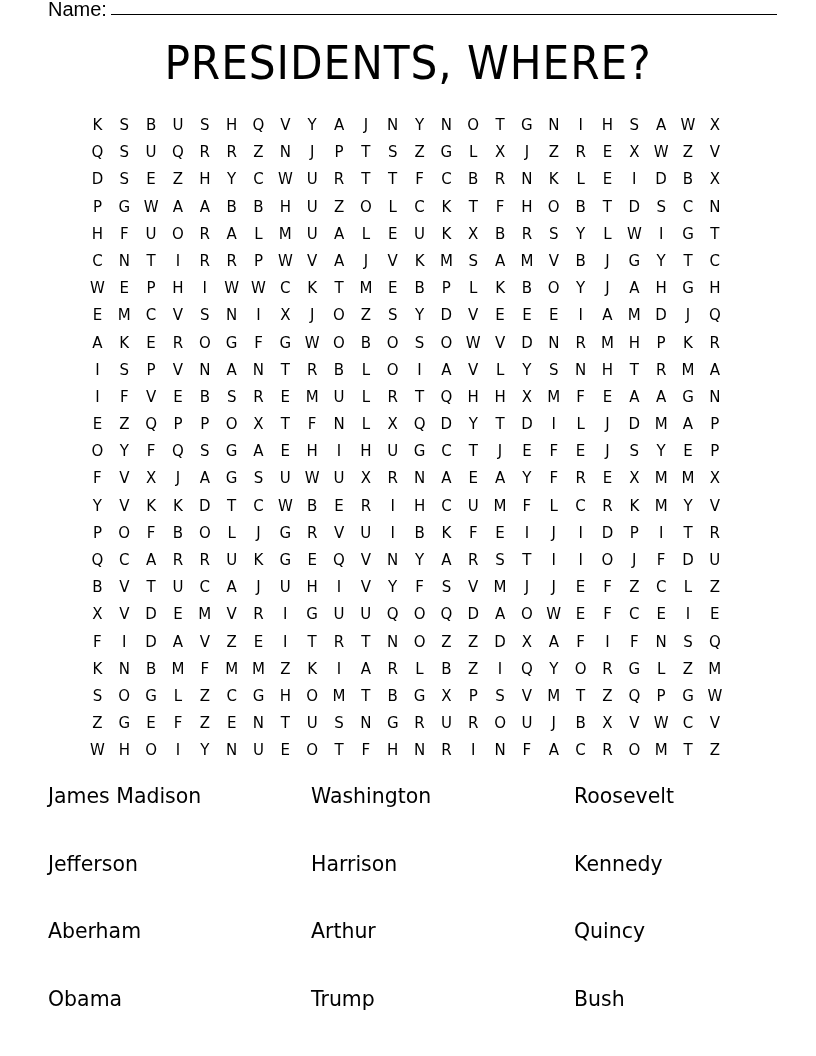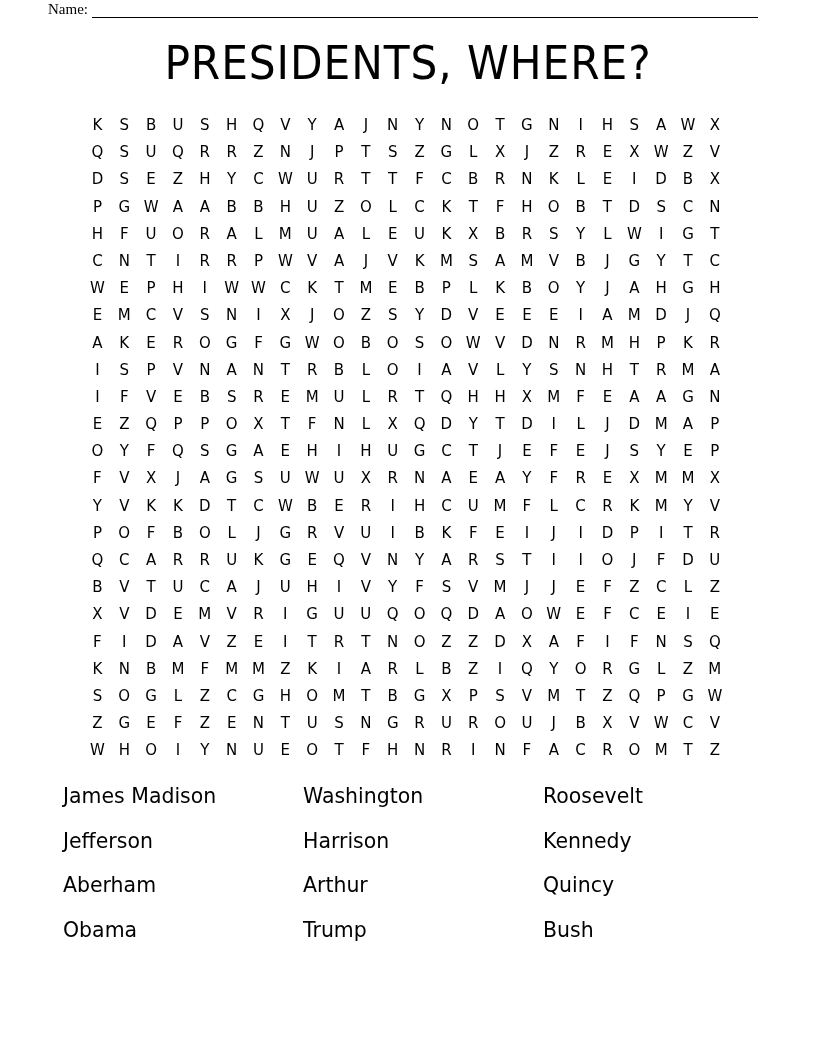--- a/index.html
+++ b/index.html
@@ -1,22 +1,22 @@
 <!DOCTYPE html>
 <html><head>
 <meta charset="utf-8">
 <style>
   html, body { margin: 0; padding: 0; background: #ffffff; }
   body { width: 816px; height: 1056px; position: relative; overflow: hidden; color: #000; }
-  .name-line { position: absolute; left: 48px; top: 0px; font-family: Liberation Serif, serif; font-size: 15px; line-height: 18px; display: flex; align-items: flex-end; }
+  .name-line { position: absolute; left: 48px; top: 0px; font-family: Liberation Sans, sans-serif; font-size: 20px; line-height: 18px; display: flex; }
   .name-line .rule { display: inline-block; width: 666px; border-bottom: 1px solid #000; margin-left: 4px; height: 14px; }
   .title { position: absolute; left: 0; top: 30px; width: 816px; text-align: center; font-family: "DejaVu Sans", sans-serif; font-size: 46px; letter-spacing: 1px; font-weight: normal; line-height: 66px; transform: scaleX(0.92); }
   .grid { position: absolute; left: 84px; top: 112px; display: grid; grid-template-columns: repeat(24, 26.85px); grid-auto-rows: 27.2px; }
   .cell { font-family: "DejaVu Sans", sans-serif; font-size: 15px; text-align: center; line-height: 27.2px; }
-  .words { position: absolute; left: 63px; top: 776px; display: grid; grid-template-columns: 240px 240px 240px; grid-auto-rows: 44.5px; }
+  .words { position: absolute; left: 48px; top: 776px; display: grid; grid-template-columns: 240px 240px 240px; grid-auto-rows: 44.5px; gap: 23px; }
   .word { font-family: "DejaVu Sans", sans-serif; font-size: 22px; line-height: 40px; transform: scaleX(0.93); transform-origin: left center; white-space: nowrap; }
 </style>
 </head>
 <body>
 
 <div class="name-line">
   <span>Name:</span>
   <span class="rule"></span>
 </div>
 

